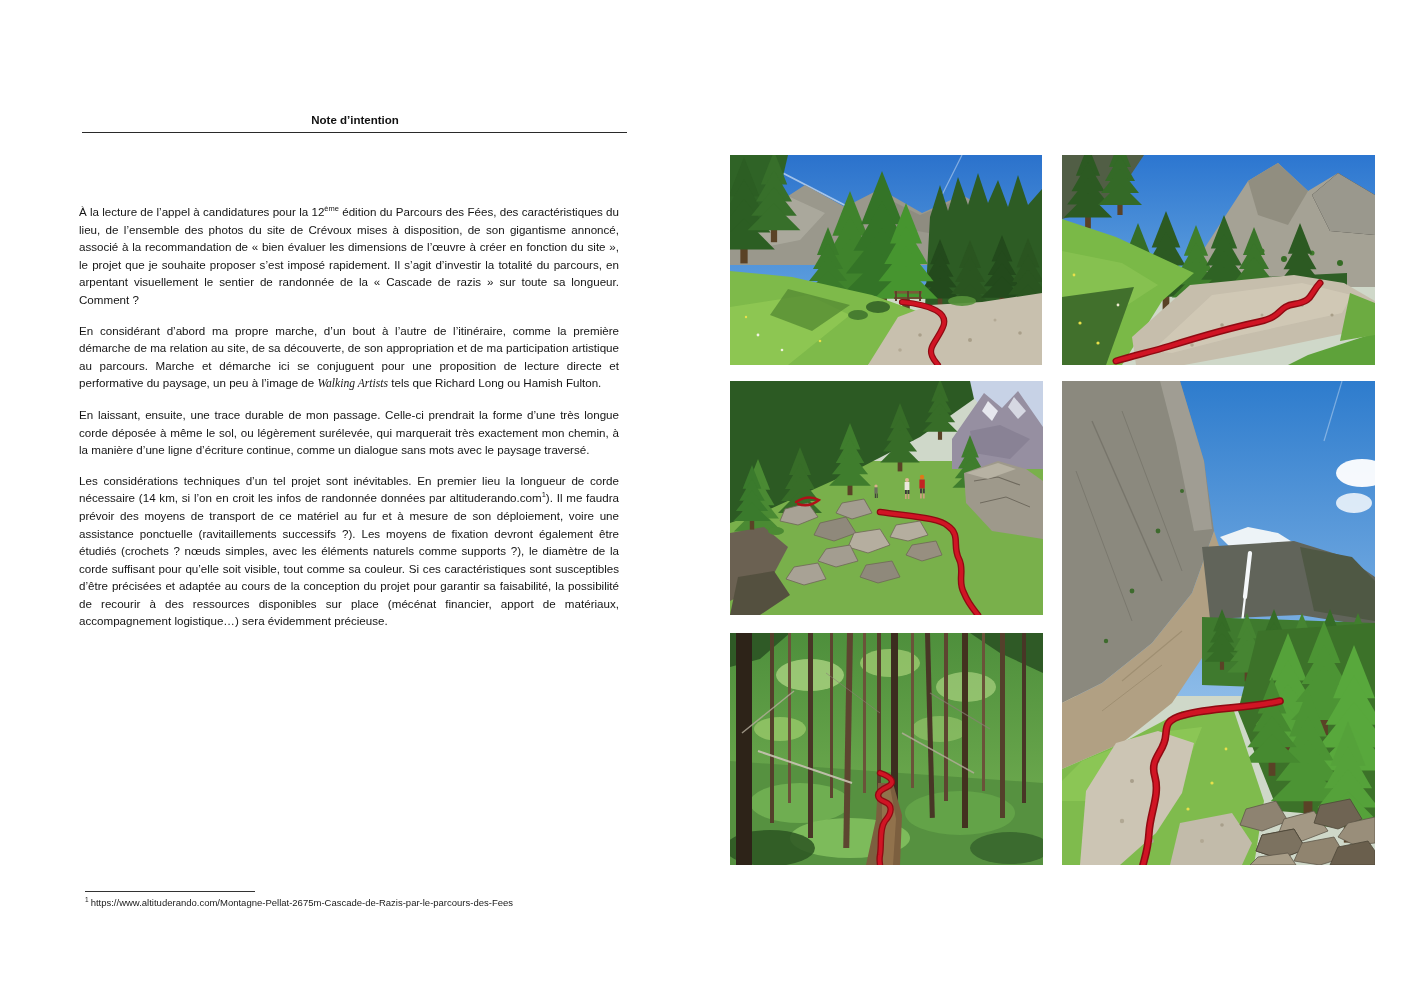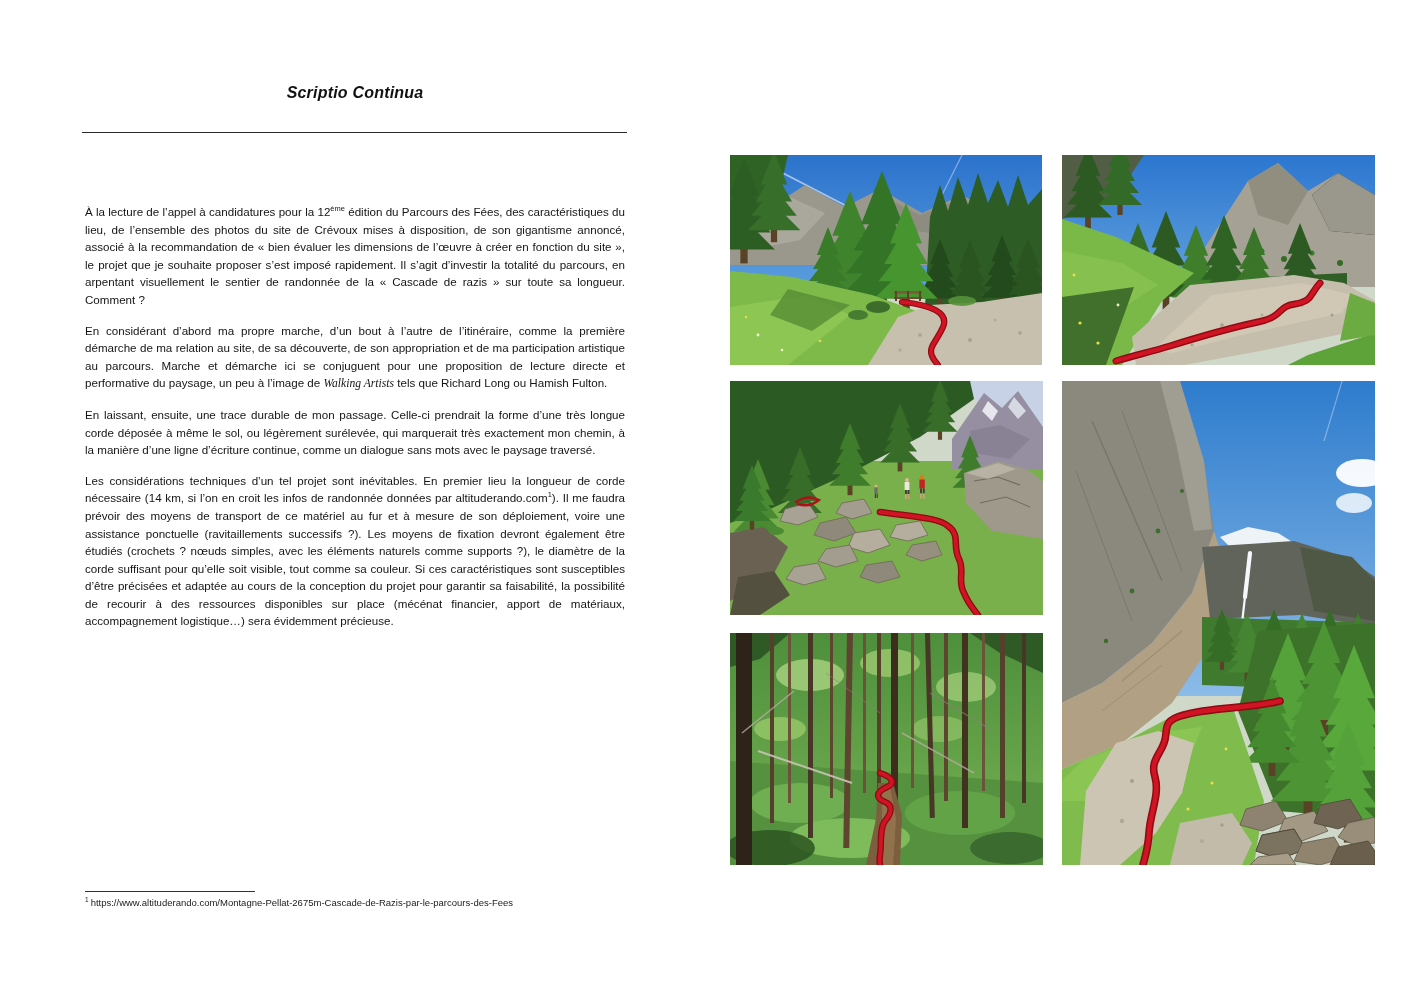--- a/index.html
+++ b/index.html
@@ -19,21 +19,21 @@
   .doc-subtitle{
     position:absolute;left:85px;top:114px;width:540px;margin:0;
     font-size:11.5px;font-weight:700;text-align:center;color:#111;
   }
   .header-rule{
     position:absolute;left:82px;top:132px;width:545px;height:0;
     border-top:1.4px solid #2a2a2a;
   }
 
   
-  .text-column{position:absolute;left:85px;top:203px;width:540px;}
+  .text-column{position:absolute;left:79px;top:203px;width:540px;}
   .para{
     margin:0 0 13px 0;font-size:11.6px;line-height:17.6px;
     text-align:justify;color:#141414;
   }
   .para sup{font-size:7.5px;line-height:0;vertical-align:super;}
   .para i{font-style:italic;font-family:Liberation Serif, serif;}
 
   
   .footnote-rule{
     position:absolute;left:85px;top:891px;width:170px;height:0;
@@ -52,21 +52,21 @@
   .p-tr{left:1062px;top:155px;width:313px;height:210px;}
   .p-ml{left:730px;top:381px;width:313px;height:234px;}
   .p-r {left:1062px;top:381px;width:313px;height:484px;}
   .p-bl{left:730px;top:633px;width:313px;height:232px;}
 </style>
 </head>
 <body>
 
 <div class="page">
 
-  <h1 class="doc-title">Scriptio Continua</h1>
+  <h2 class="doc-subtitle">Note d’intention</h2>
   <div class="header-rule"></div>
 
   <main class="text-column">
     <p class="para"><span>À la lecture de l’appel à candidatures pour la 12</span><sup>ème</sup><span> édition du Parcours des Fées, des caractéristiques du lieu, de l’ensemble des photos du site de Crévoux mises à disposition, de son gigantisme annoncé, associé à la recommandation de « bien évaluer les dimensions de l’œuvre à créer en fonction du site », le projet que je souhaite proposer s’est imposé rapidement. Il s’agit d’investir la totalité du parcours, en arpentant visuellement le sentier de randonnée de la « Cascade de razis » sur toute sa longueur. Comment ?</span></p>
     <p class="para"><span>En considérant d’abord ma propre marche, d’un bout à l’autre de l’itinéraire, comme la première démarche de ma relation au site, de sa découverte, de son appropriation et de ma participation artistique au parcours. Marche et démarche ici se conjuguent pour une proposition de lecture directe et performative du paysage, un peu à l’image de </span><i>Walking Artists</i><span> tels que Richard Long ou Hamish Fulton.</span></p>
     <p class="para"><span>En laissant, ensuite, une trace durable de mon passage. Celle-ci prendrait la forme d’une très longue corde déposée à même le sol, ou légèrement surélevée, qui marquerait très exactement mon chemin, à la manière d’une ligne d’écriture continue, comme un dialogue sans mots avec le paysage traversé.</span></p>
     <p class="para"><span>Les considérations techniques d’un tel projet sont inévitables. En premier lieu la longueur de corde nécessaire (14 km, si l’on en croit les infos de randonnée données par altituderando.com</span><sup>1</sup><span>). Il me faudra prévoir des moyens de transport de ce matériel au fur et à mesure de son déploiement, voire une assistance ponctuelle (ravitaillements successifs ?). Les moyens de fixation devront également être étudiés (crochets ? nœuds simples, avec les éléments naturels comme supports ?), le diamètre de la corde suffisant pour qu’elle soit visible, tout comme sa couleur. Si ces caractéristiques sont susceptibles d’être précisées et adaptée au cours de la conception du projet pour garantir sa faisabilité, la possibilité de recourir à des ressources disponibles sur place (mécénat financier, apport de matériaux, accompagnement logistique…) sera évidemment précieuse.</span></p>
   </main>
 
   <div class="footnote-rule"></div>

